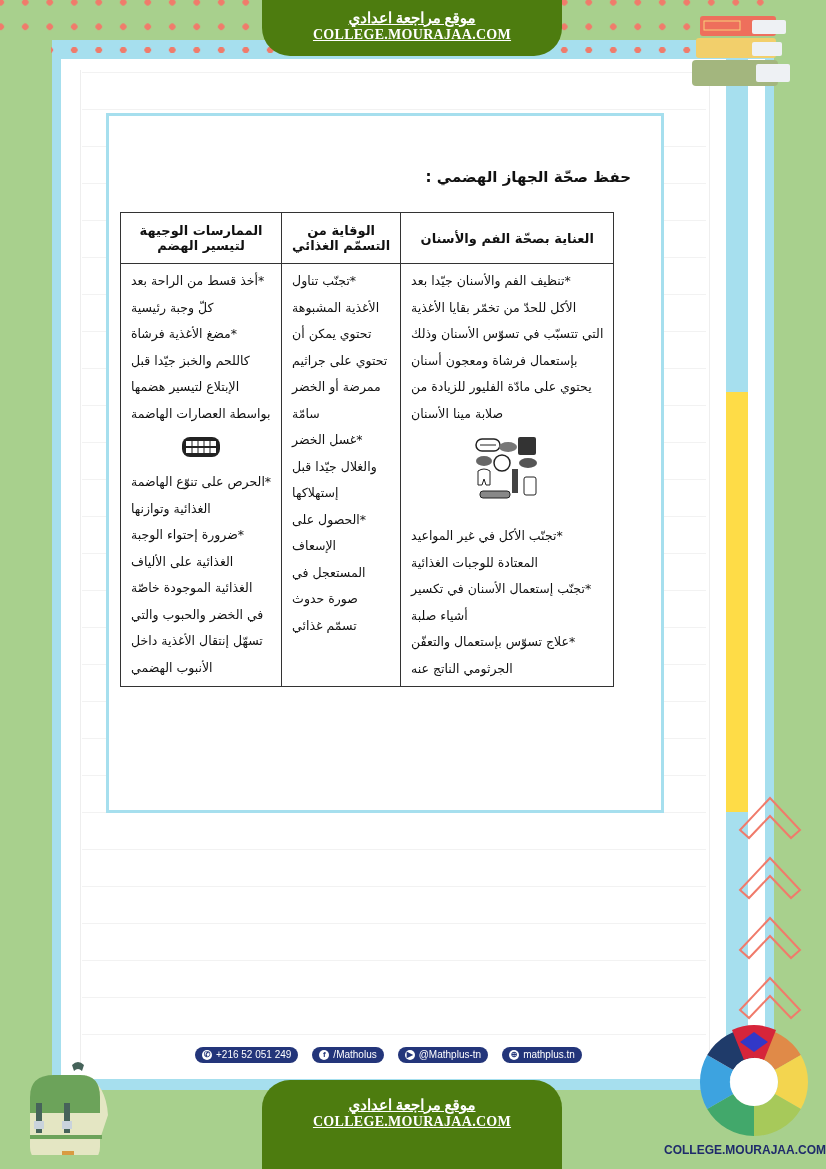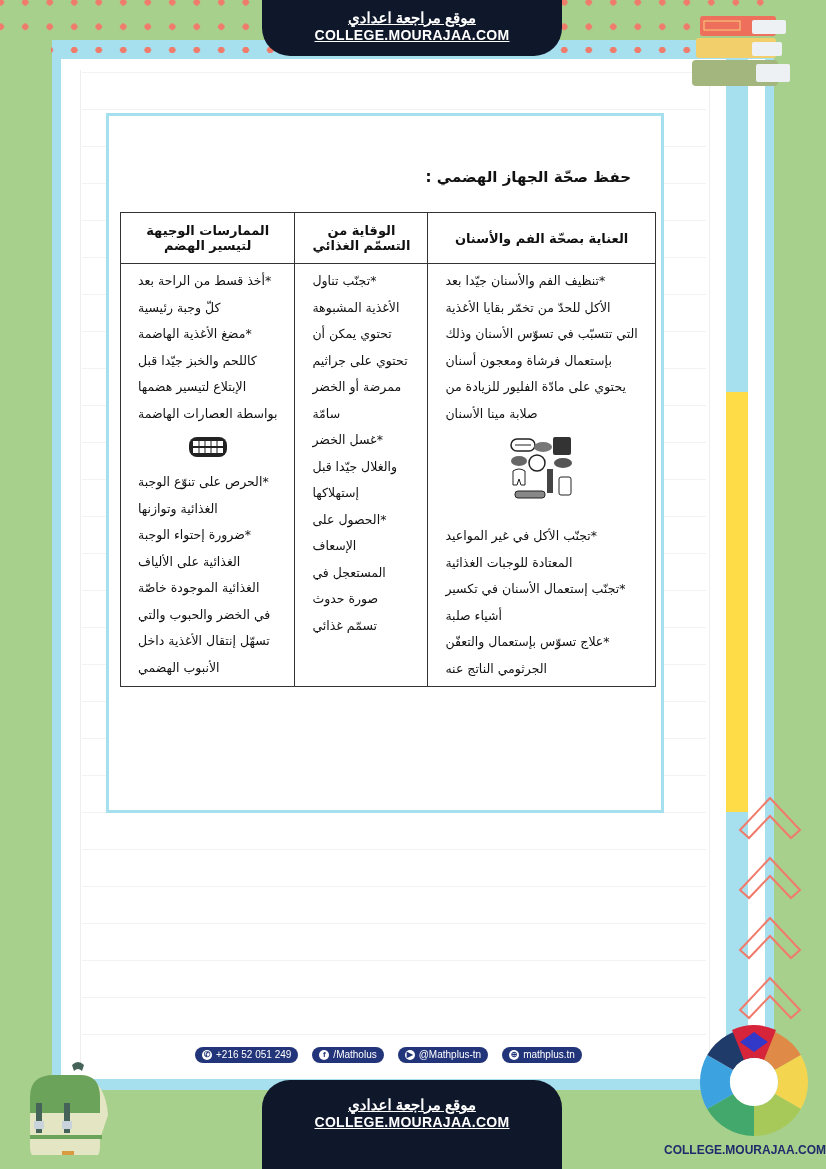--- a/index.html
+++ b/index.html
@@ -42,31 +42,31 @@
   .doc-title {
     left:416px; top:168px; width:215px; text-align:right;
     font-size:15px; font-weight:bold; color:#111;
   }
   table.doc {
     position:absolute; left:120px; top:212px; width:490px;
     border-collapse:collapse; direction:rtl; color:#111;
     font-family: "DejaVu Sans", sans-serif;
   }
   table.doc th, table.doc td {
-    border:1.5px solid #333; vertical-align:top; padding:4px 17px;
+    border:1.5px solid #333; vertical-align:top; padding:4px 10px;
   }
   table.doc th { font-size:13px; font-weight:bold; text-align:center; height:42px; vertical-align:middle; }
   table.doc td { font-size:12.5px; line-height:26.5px; text-align:left; }
   .cell-line { display:block; white-space:nowrap; }
   .img-teeth { display:block; margin:8px auto 10px; width:42px; height:24px; }
   .img-collage { display:block; margin:6px auto 20px; width:70px; height:70px; }
   
   .banner {
-    background:#0f172a; color:#fff; text-align:center;
-    font-family: Liberation Sans, sans-serif; font-weight:bold;
+    background:#4d7c0f; color:#fff; text-align:center;
+    font-family: Liberation Serif, serif; font-weight:bold;
   }
   .banner-top { left:262px; top:0; width:300px; height:56px; border-radius:0 0 28px 28px; }
   .banner-bottom { left:262px; top:1080px; width:300px; height:89px; border-radius:28px 28px 0 0; }
   .banner .ar { font-size:15px; text-decoration:underline; display:block; }
   .banner .en { font-size:14px; text-decoration:underline; display:block; letter-spacing:0.3px; }
   .banner-top .ar { margin-top:9px; }
   .banner-bottom .ar { margin-top:16px; }
   
   .social { left:195px; top:1047px; width:400px; height:18px; display:flex; gap:14px; }
   .pill {
@@ -180,36 +180,36 @@
         <span class="cell-line">إستهلاكها</span>
         <span class="cell-line">*الحصول على</span>
         <span class="cell-line">الإسعاف</span>
         <span class="cell-line">المستعجل في</span>
         <span class="cell-line">صورة حدوث</span>
         <span class="cell-line">تسمّم غذائي</span>
       </td>
       <td>
         <span class="cell-line">*أخذ قسط من الراحة بعد</span>
         <span class="cell-line">كلّ وجبة رئيسية</span>
-        <span class="cell-line">*مضغ الأغذية الهاضمة</span>
+        <span class="cell-line">*مضغ الأغذية فرشاة</span>
         <span class="cell-line">كاللحم والخبز جيّدا قبل</span>
         <span class="cell-line">الإبتلاع لتيسير هضمها</span>
         <span class="cell-line">بواسطة العصارات الهاضمة</span>
         <svg class="img-teeth" viewBox="0 0 42 24">
           <rect x="2" y="2" width="38" height="20" rx="8" fill="#222"></rect>
           <rect x="6" y="6" width="30" height="5" fill="#fff"></rect>
           <rect x="6" y="13" width="30" height="5" fill="#fff"></rect>
           <g stroke="#222" stroke-width="1">
             <line x1="12" y1="6" x2="12" y2="18"></line>
               <line x1="18" y1="6" x2="18" y2="18"></line>
             <line x1="24" y1="6" x2="24" y2="18"></line>
               <line x1="30" y1="6" x2="30" y2="18"></line>
           </g>
         </svg>
-        <span class="cell-line">*الحرص على تنوّع الوجبة</span>
+        <span class="cell-line">*الحرص على تنوّع الهاضمة</span>
         <span class="cell-line">الغذائية وتوازنها</span>
         <span class="cell-line">*ضرورة إحتواء الوجبة</span>
         <span class="cell-line">الغذائية على الألياف</span>
         <span class="cell-line">الغذائية الموجودة خاصّة</span>
         <span class="cell-line">في الخضر والحبوب والتي</span>
         <span class="cell-line">تسهّل إنتقال الأغذية داخل</span>
         <span class="cell-line">الأنبوب الهضمي</span>
       </td>
     </tr>
   </tbody>

